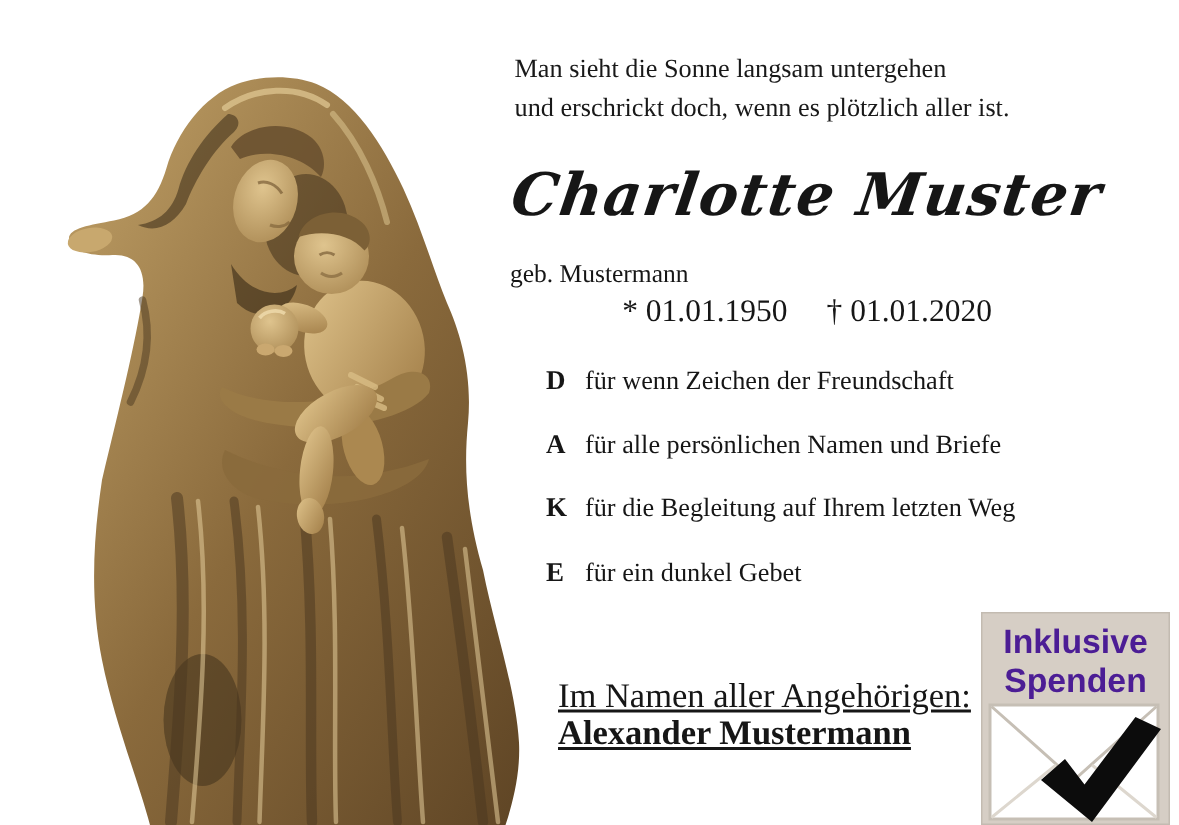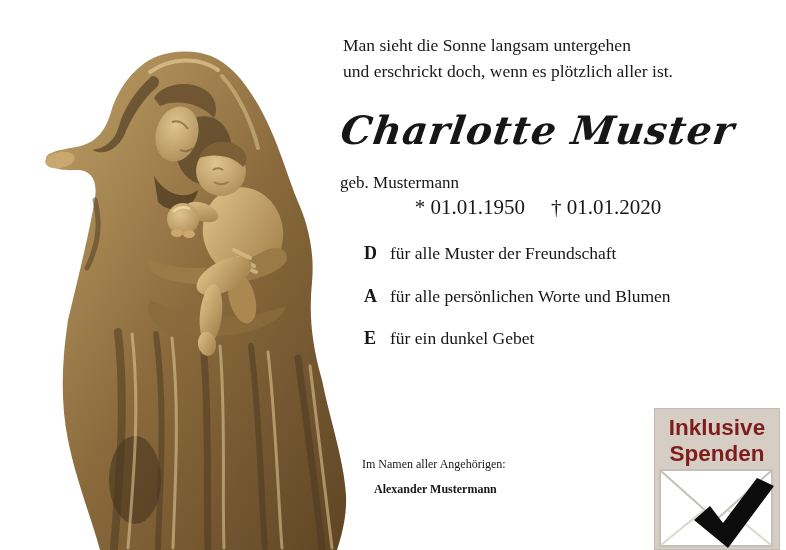--- a/index.html
+++ b/index.html
@@ -21,28 +21,28 @@
             font-size:17px; line-height:20px; }
 
   .dates { position:absolute; left:340px; top:196px; width:396px; text-align:center;
            font-size:21px; line-height:22px; }
   .dates .birth { margin-right:26px; }
 
   .acrostic { position:absolute; left:364px; top:244px; width:410px; }
   .arow { font-size:17.5px; line-height:18.5px; margin-bottom:24px; white-space:nowrap; }
   .aletter { display:inline-block; width:26px; font-weight:bold; font-size:18px; }
 
-  .closing { position:absolute; left:362px; top:452px; font-size:12px; line-height:24.5px; }
-  .closing .sig { font-weight:bold;margin-left:12px; }
+  .closing { position:absolute; left:372px; top:452px; font-size:23px; line-height:24.5px;text-decoration:underline; }
+  .closing .sig { font-weight:bold; }
 
   .badge { position:absolute; left:654px; top:408px; width:126px; height:142px;
            background:#d6cec5; border:1px solid #c3bbb1; }
   .badge-text { padding-top:6px; text-align:center;
                 font-family:"Liberation Sans", sans-serif; font-weight:bold;
-                font-size:22.5px; line-height:26px; color:#7f1d1d; }
+                font-size:22.5px; line-height:26px; color:#4c1d95; }
   .envelope { position:absolute; left:3px; top:57px; width:118px; height:84px; }
 </style>
 </head>
 <body>
 
 <div class="card">
 
   <svg class="statue" viewBox="0 0 360 550" aria-hidden="true">
     <defs>
       <linearGradient id="gRobe" x1="0" y1="0" x2="1" y2="1">
@@ -141,24 +141,27 @@
   <div class="name">Charlotte Muster</div>
 
   <div class="maiden">geb. Mustermann</div>
 
   <div class="dates">
     <span class="birth">* 01.01.1950</span><span>† 01.01.2020</span>
   </div>
 
   <div class="acrostic">
     <div class="arow">
-      <span class="aletter">D</span><span>für alle Muster der Freundschaft</span>
+      <span class="aletter">D</span><span>für wenn Zeichen der Freundschaft</span>
     </div>
     <div class="arow">
-      <span class="aletter">A</span><span>für alle persönlichen Worte und Blumen</span>
+      <span class="aletter">A</span><span>für alle persönlichen Namen und Briefe</span>
+    </div>
+    <div class="arow">
+      <span class="aletter">K</span><span>für die Begleitung auf Ihrem letzten Weg</span>
     </div>
     <div class="arow">
       <span class="aletter">E</span><span>für ein dunkel Gebet</span>
     </div>
   </div>
 
   <div class="closing">
     <div>Im Namen aller Angehörigen:</div>
     <div class="sig">Alexander Mustermann</div>
   </div>

